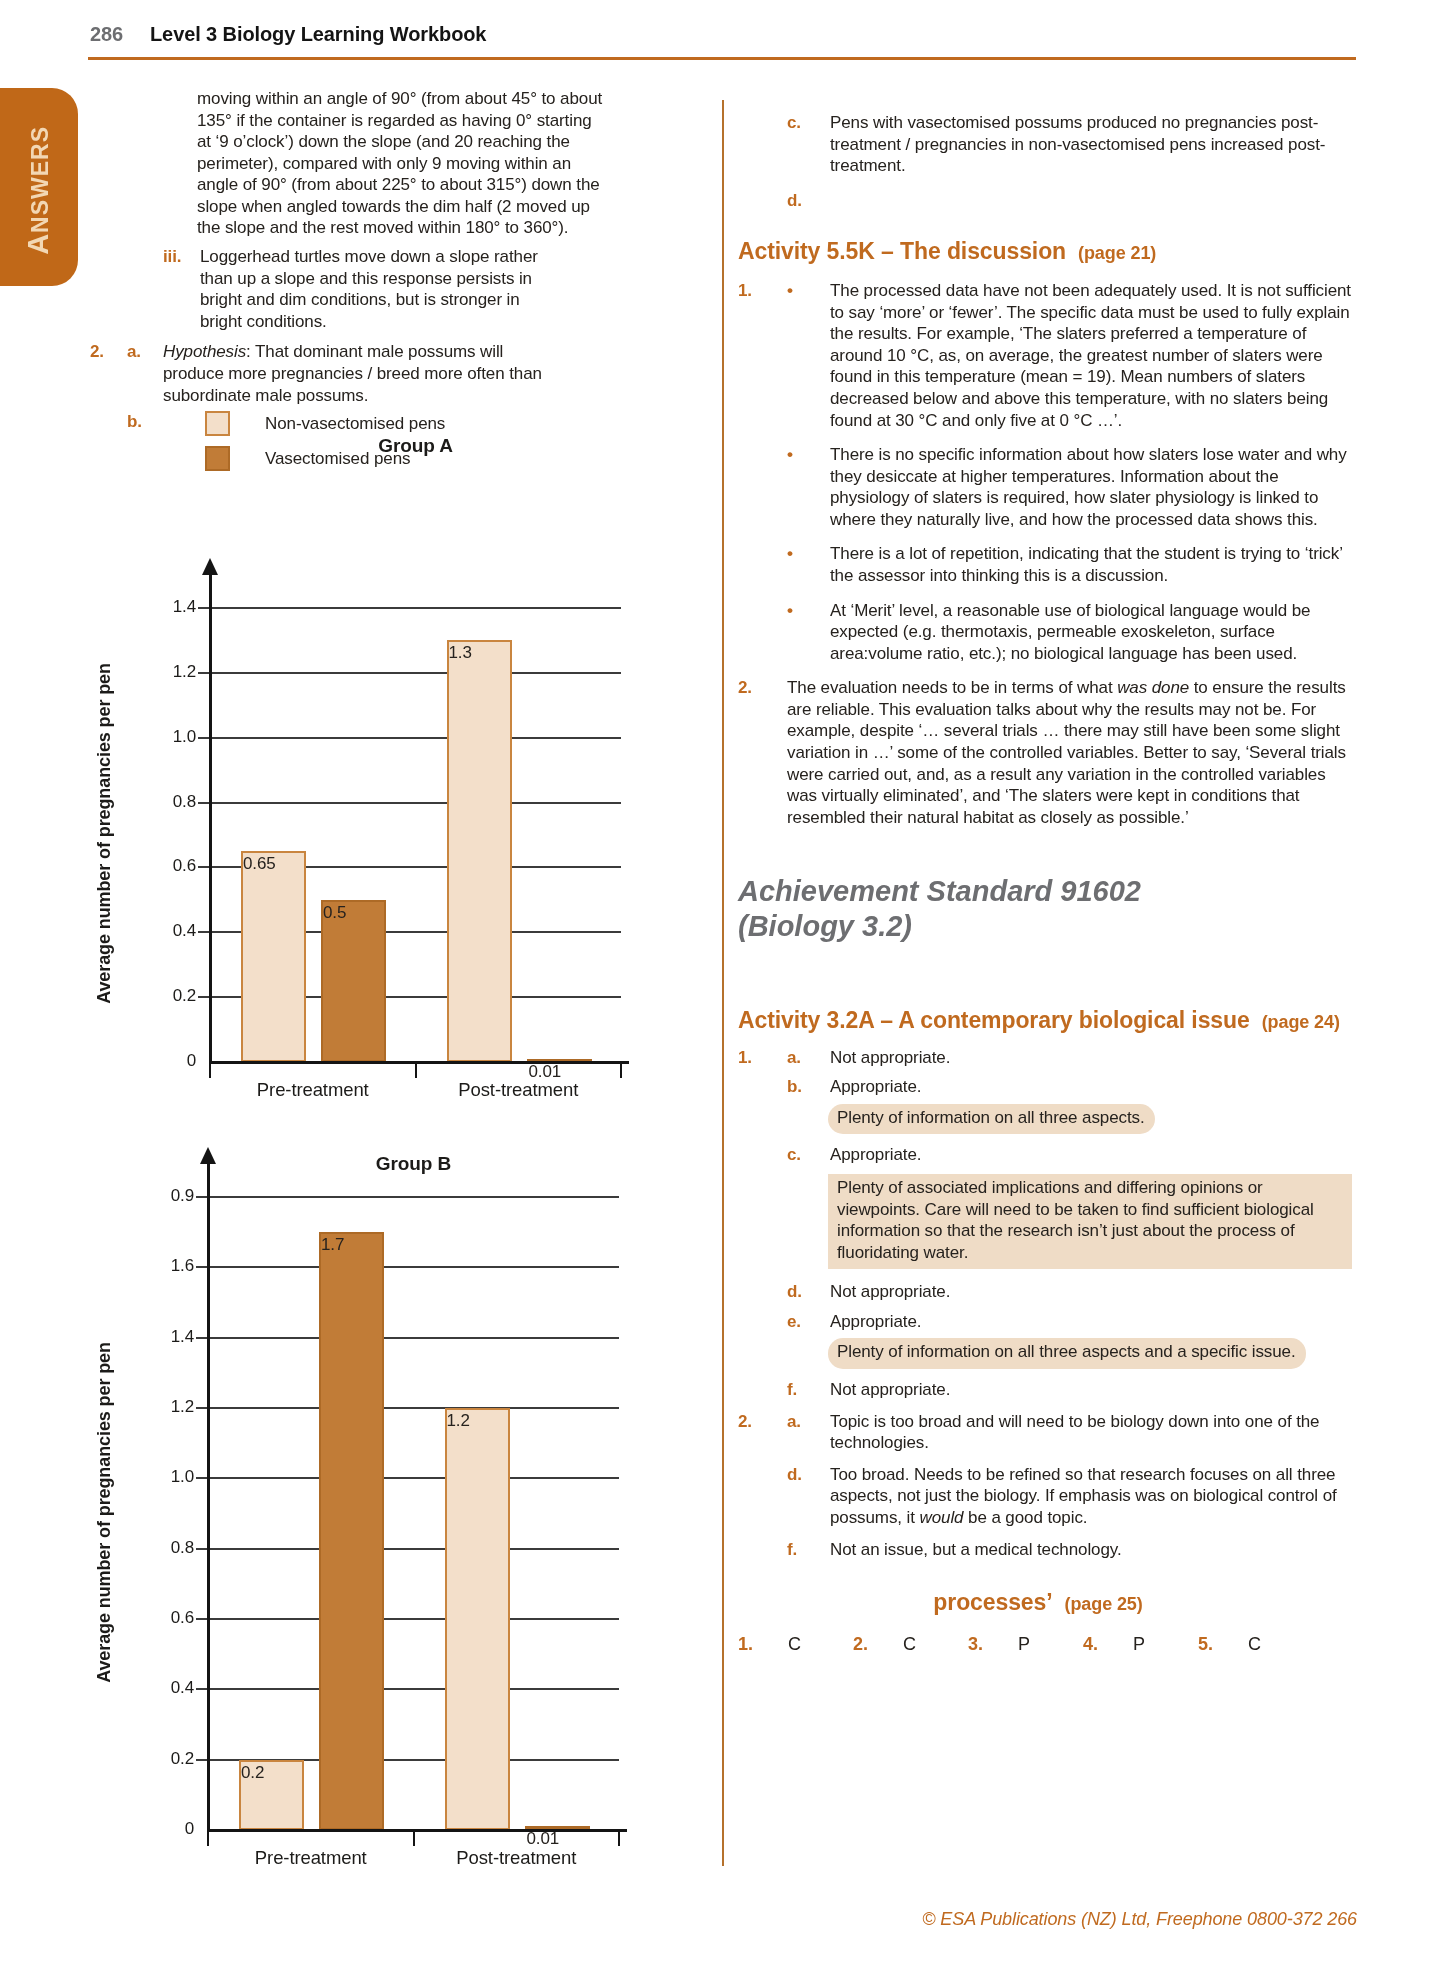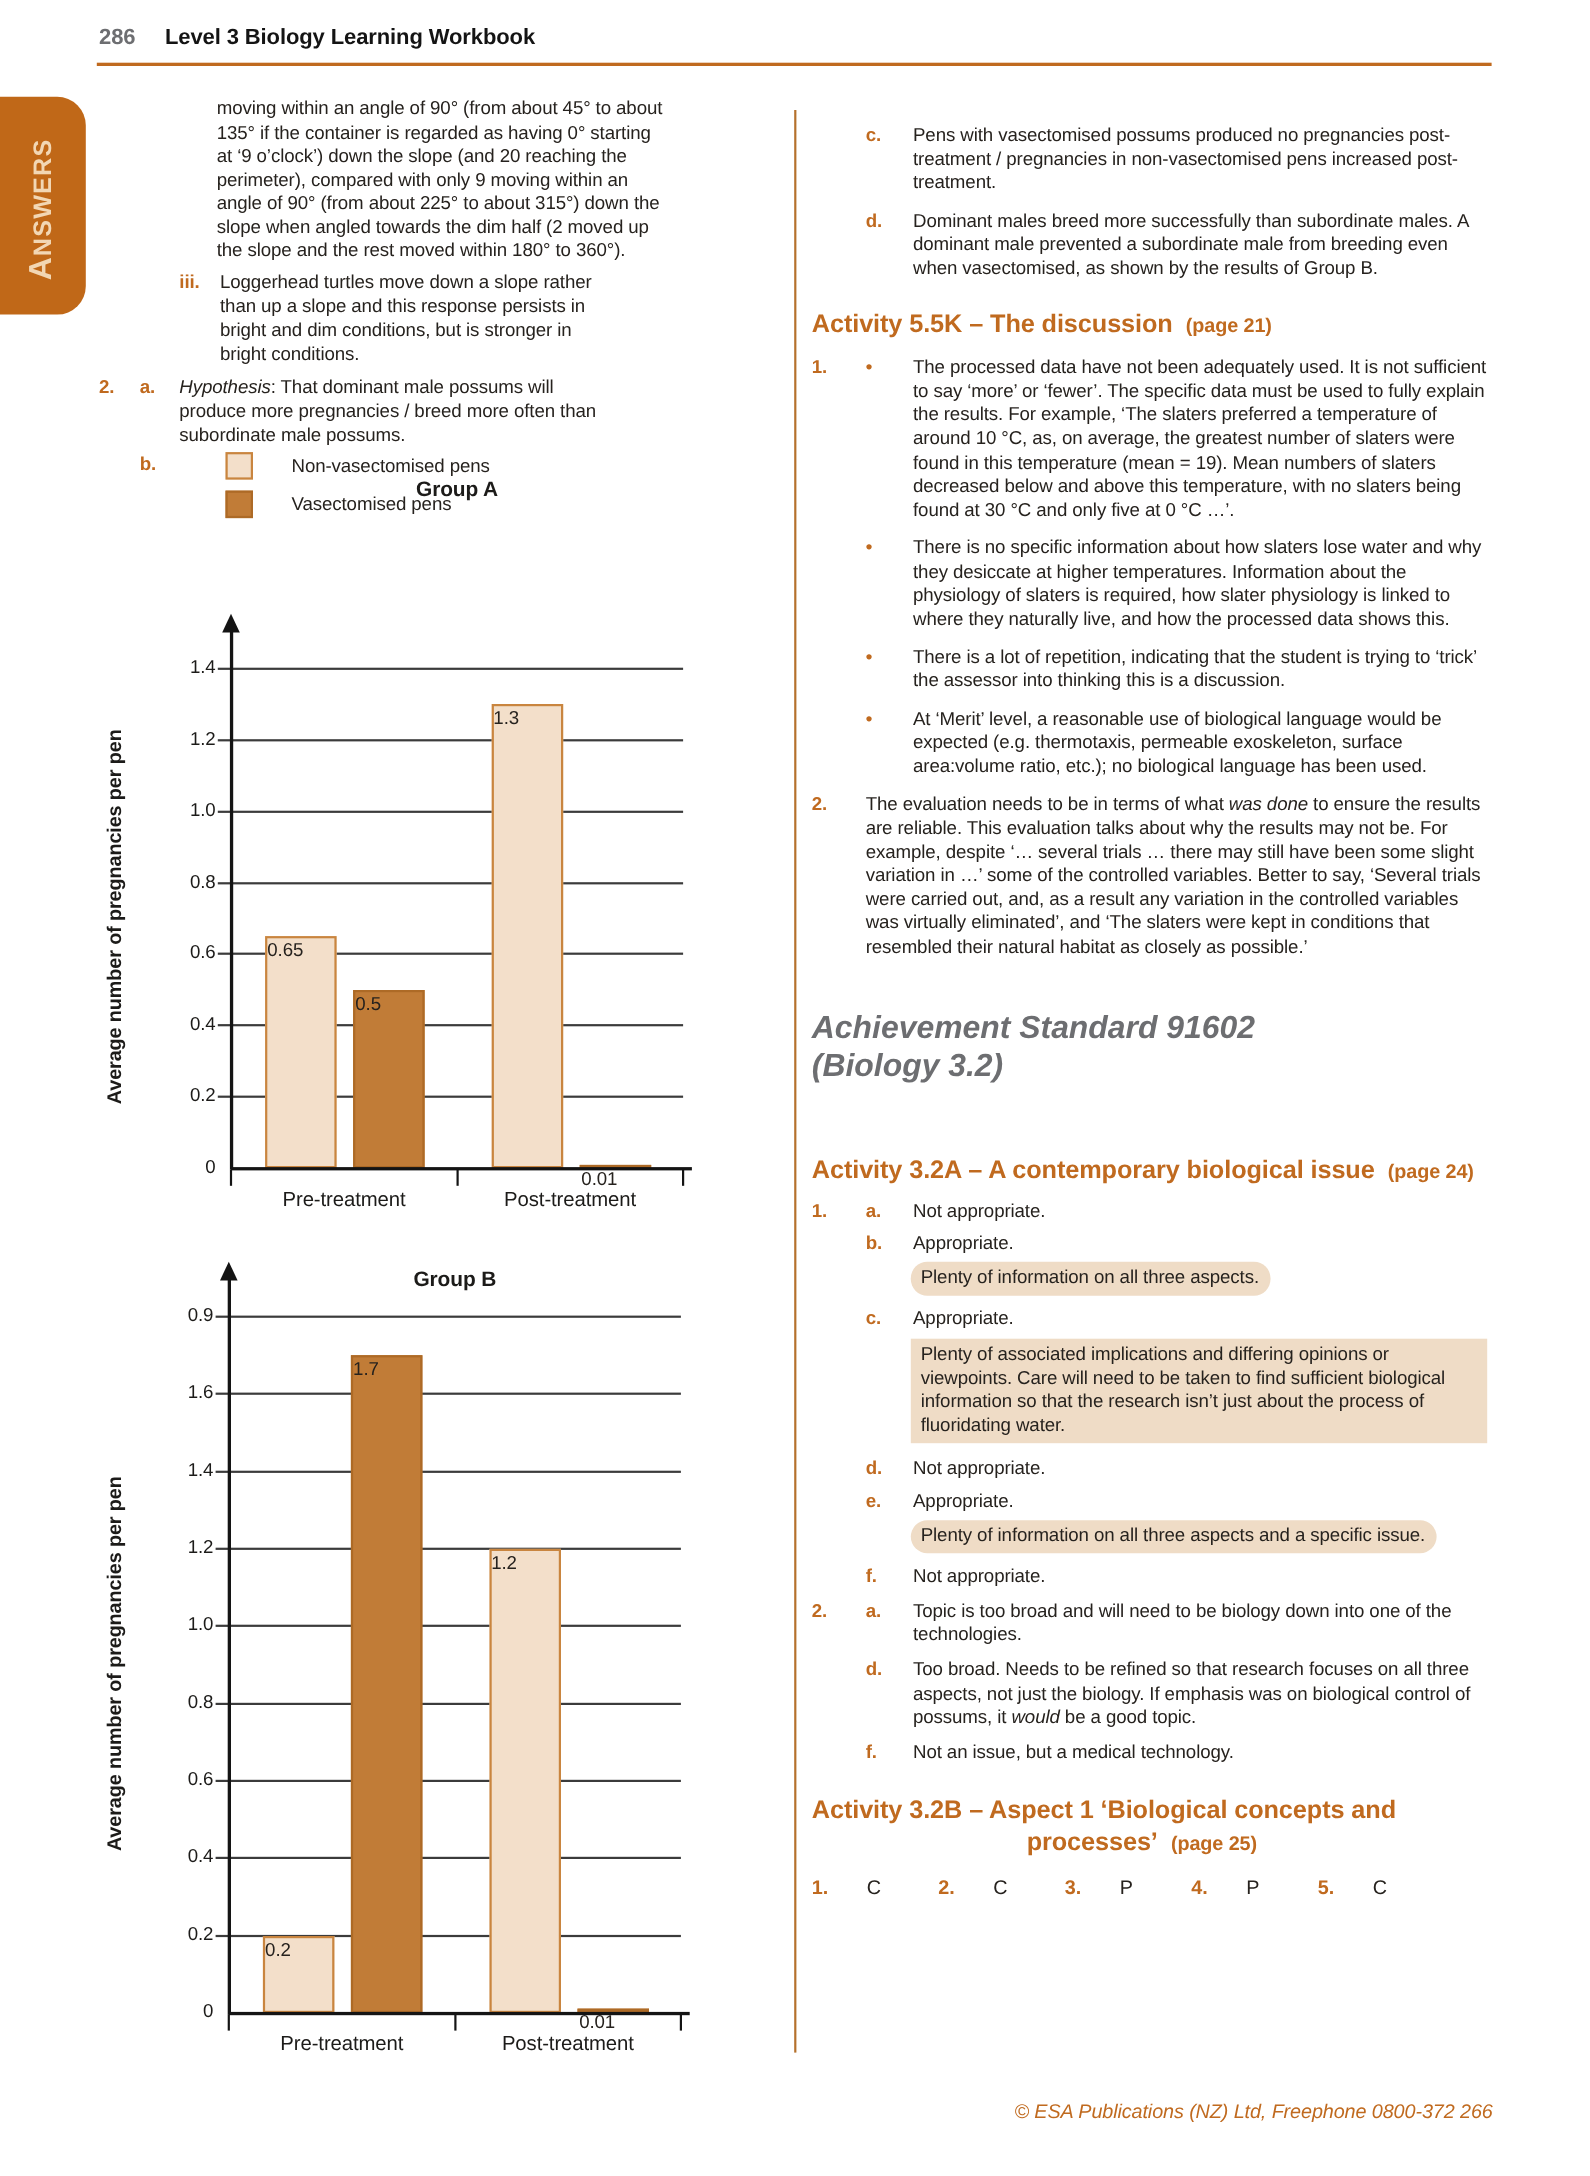--- a/index.html
+++ b/index.html
@@ -179,21 +179,20 @@
 
 <div class="abs col-right">
     <div class="item-row" style="margin-top: 12px;">
       <div class="cn"></div>
       <div class="cl">c.</div>
       <div class="ct">Pens with vasectomised possums produced no pregnancies post-treatment / pregnancies in non-vasectomised pens increased post-treatment.</div>
     </div>
     <div class="item-row" style="margin-top: 13px;">
       <div class="cn"></div>
       <div class="cl">d.</div>
-      <div class="ct">Dominant males breed more successfully than subordinate males. A dominant male prevented a subordinate male from breeding even when vasectomised, as shown by the results of Group B.</div>
     </div>
     <div class="h-orange" style="margin-top: 26px;"><span>Activity 5.5K – The discussion</span><span class="pg">(page 21)</span></div>
     <div class="item-row" style="margin-top: 14px;">
       <div class="cn">1.</div>
       <div class="cl">•</div>
       <div class="ct">The processed data have not been adequately used. It is not sufficient to say ‘more’ or ‘fewer’. The specific data must be used to fully explain the results. For example, ‘The slaters preferred a temperature of around 10 °C, as, on average, the greatest number of slaters were found in this temperature (mean = 19). Mean numbers of slaters decreased below and above this temperature, with no slaters being found at 30 °C and only five at 0 °C …’.</div>
     </div>
     <div class="item-row" style="margin-top: 13px;">
       <div class="cn"></div>
       <div class="cl">•</div>
@@ -274,21 +273,20 @@
       <div class="cn"></div>
       <div class="cl">d.</div>
       <div class="ct"><span>Too broad. Needs to be refined so that research focuses on all three aspects, not just the biology. If emphasis was on biological control of possums, it </span><span class="it">would</span><span> be a good topic.</span></div>
     </div>
     <div class="item-row" style="margin-top: 10px;">
       <div class="cn"></div>
       <div class="cl">f.</div>
       <div class="ct">Not an issue, but a medical technology.</div>
     </div>
     <div class="h-orange h2line" style="margin-top: 28px;">
-      <div>Activity 3.2B – Aspect 1 ‘Biological concepts and</div>
       <div class="l2"><span>processes’</span><span class="pg">(page 25)</span></div>
     </div>
     <div class="answers-row" style="margin-top: 16px;">
       <div class="pair">
         <span class="an">1.</span>
         <span class="av">C</span>
       </div>
       <div class="pair">
         <span class="an">2.</span>
         <span class="av">C</span>

